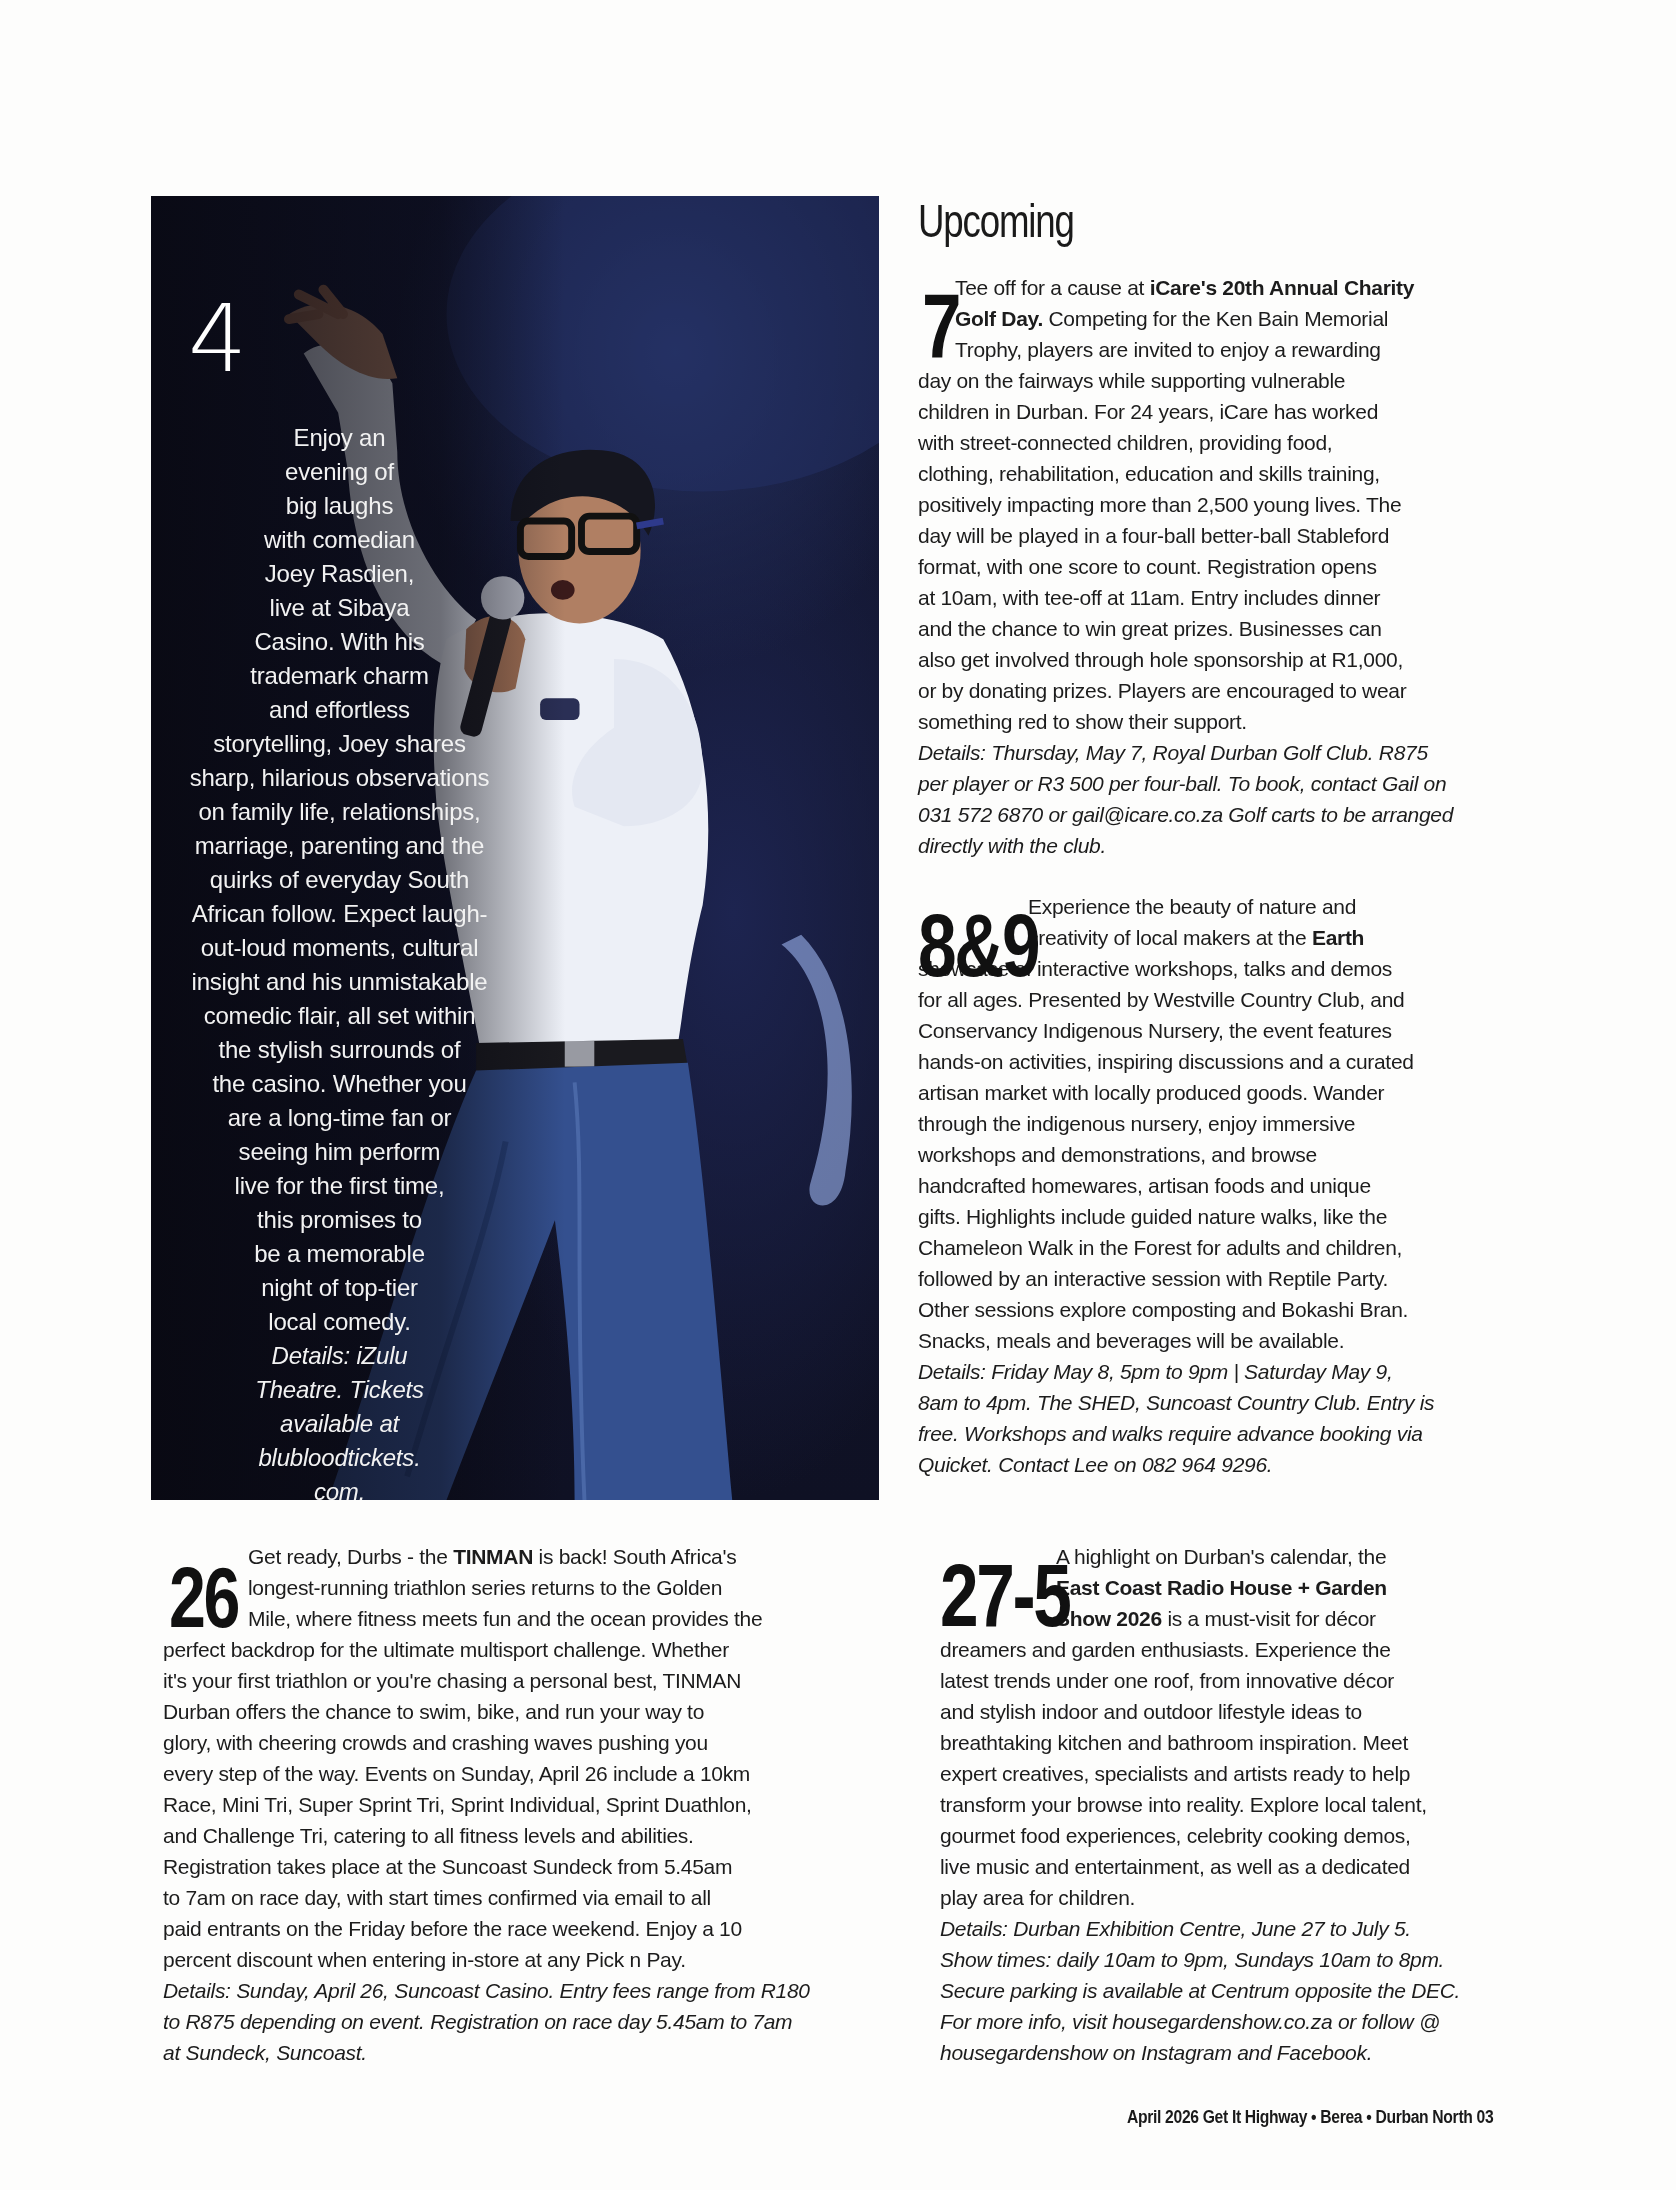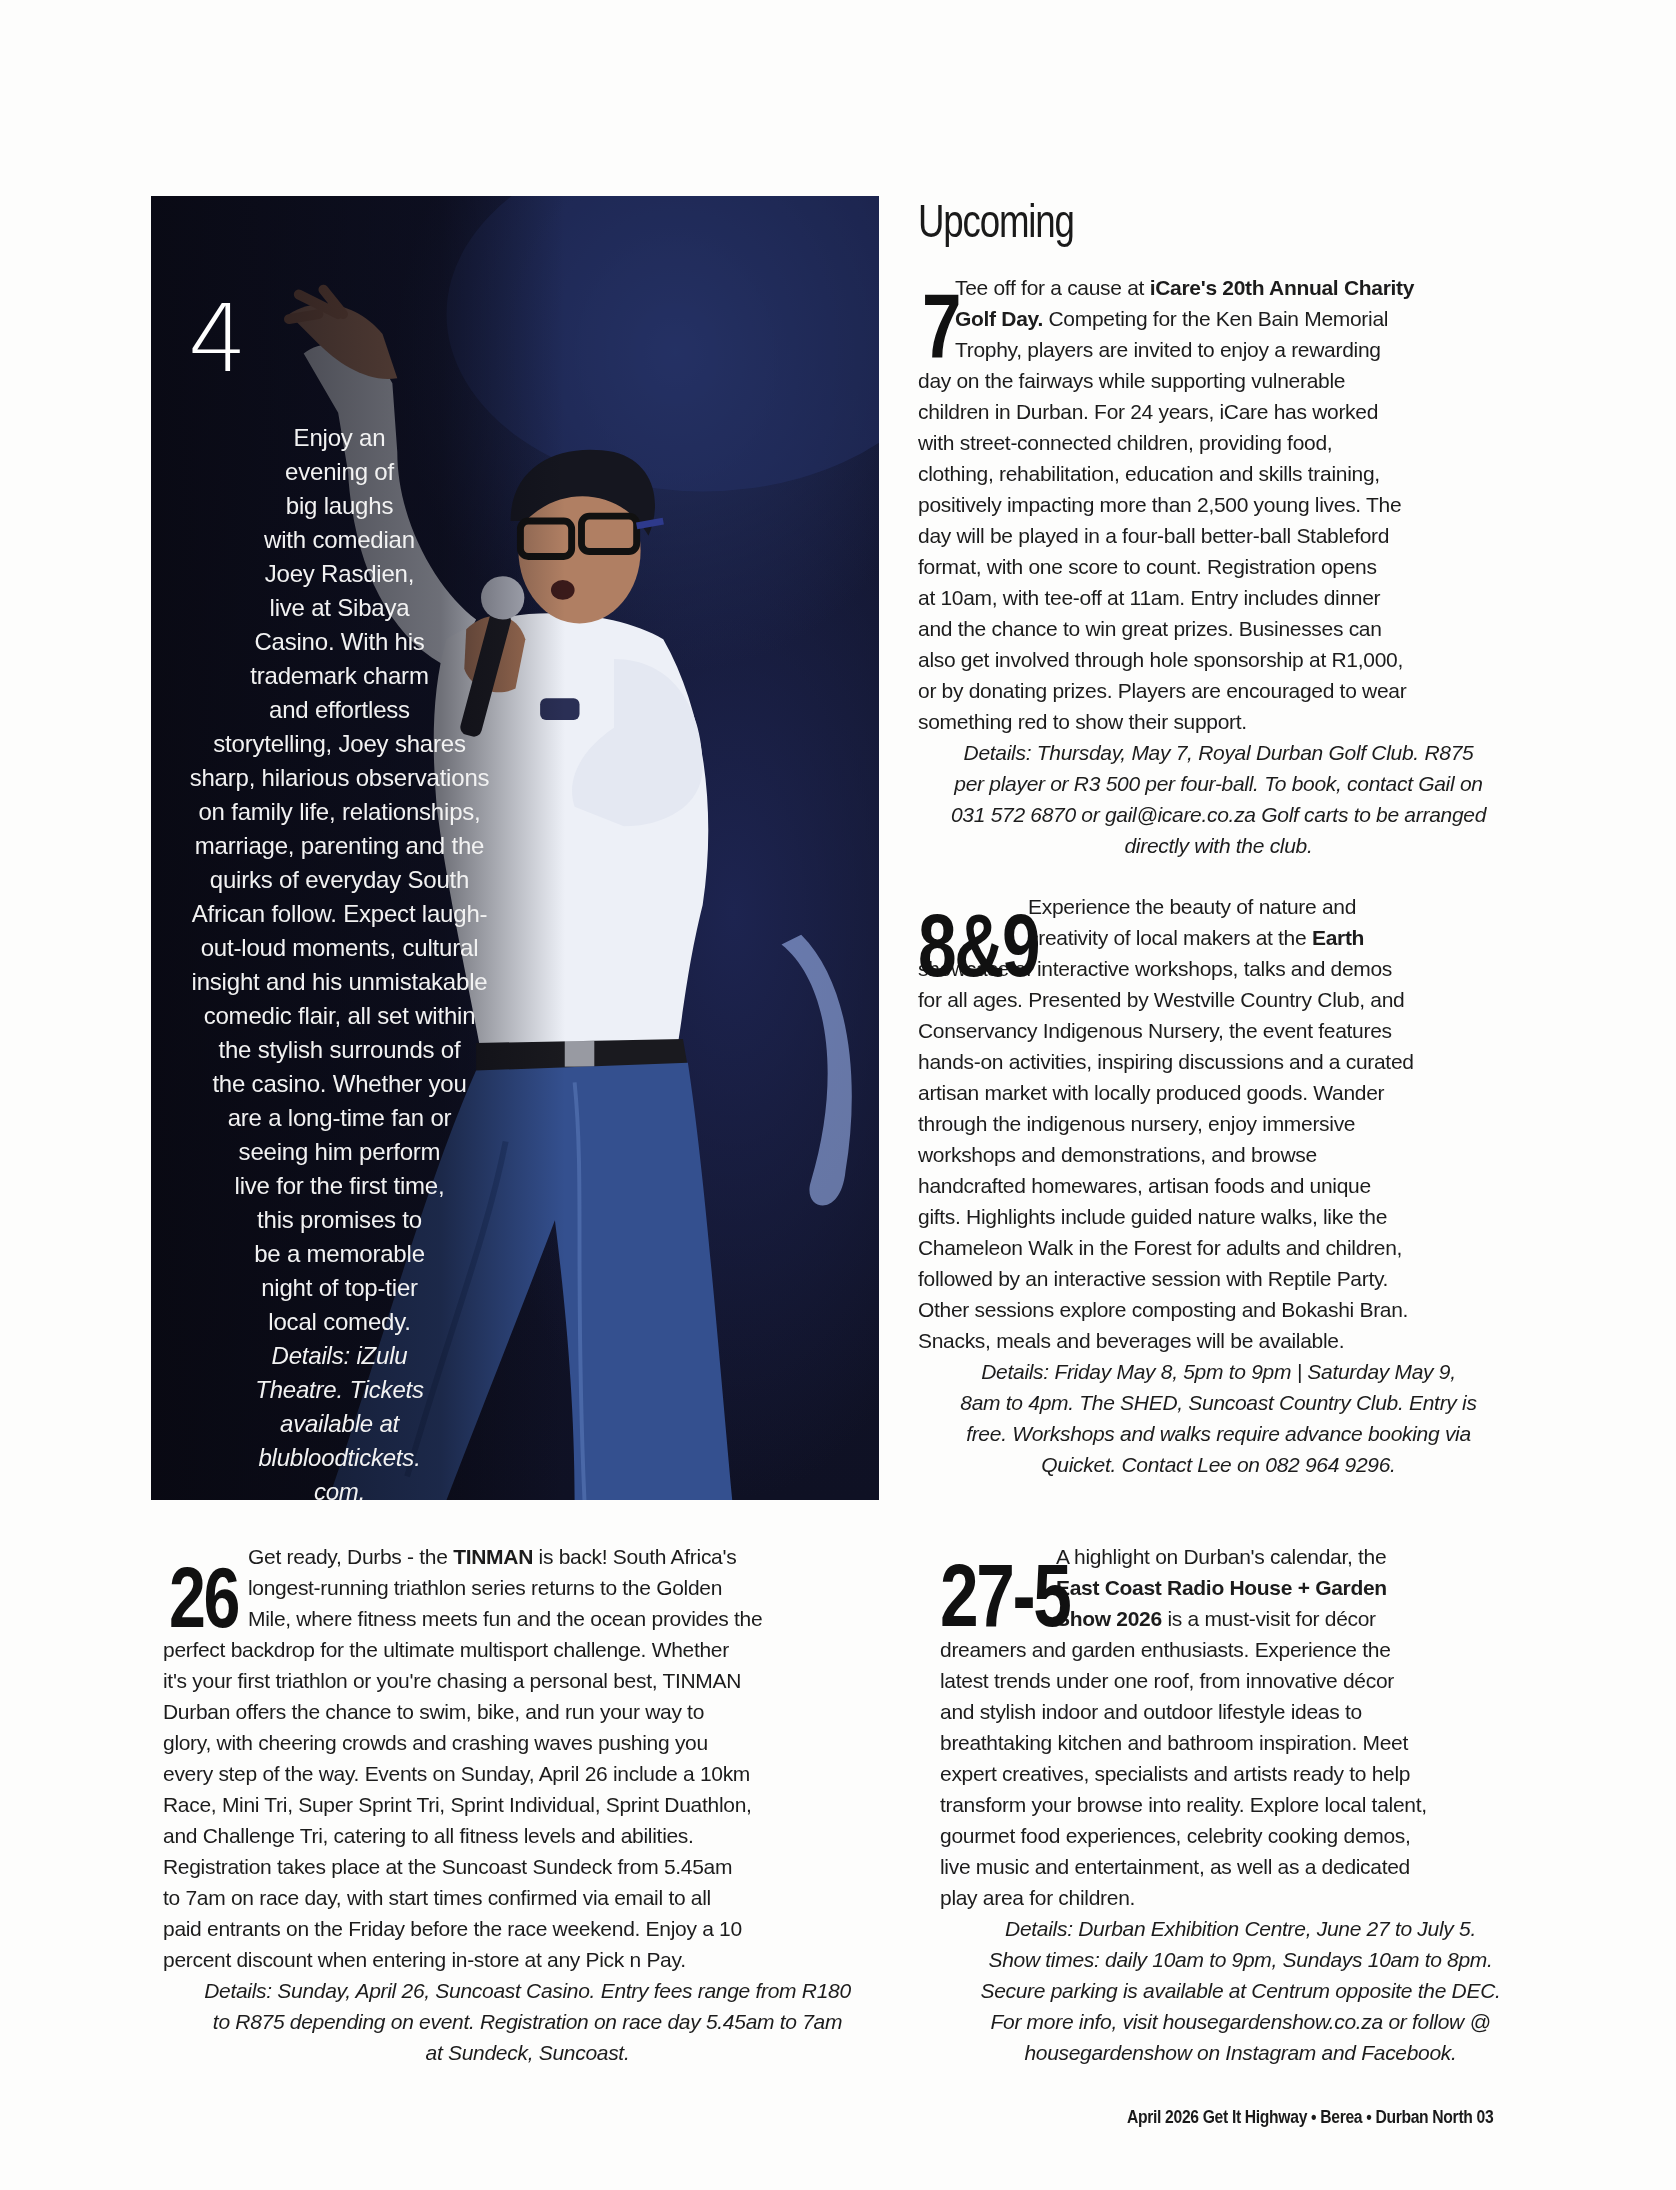--- a/index.html
+++ b/index.html
@@ -76,21 +76,21 @@
       font-weight: 700;
       color: #111;
       line-height: 1;
       transform: scaleX(0.78);
       transform-origin: left top;
       letter-spacing: -3px;
     }
     .event .line { display: block; white-space: nowrap; }
     .event .indent { padding-left: var(--indent); }
     .event b { font-weight: 700; }
-    .event .details { font-style: italic; text-align: center; }
+    .event .details { font-style: italic; }
 
     .ev7   { left: 918px; top: 272px; width: 601px; }
     .ev7 .num { font-size: 91px; top: 7.9px; left: 3.9px; }
     .ev89  { left: 918px; top: 891px; width: 601px; }
     .ev89 .num { font-size: 89px; top: 9.9px; left: 0; }
     .ev26  { left: 151px; top: 1541px; width: 729px; margin-left: 12px; }
     .ev26 .num { font-size: 85px; top: 13.8px; left: 5.9px; }
     .ev275 { left: 940px; top: 1541px; width: 601px; }
     .ev275 .num { font-size: 89px; top: 9.9px; left: 0; }
 

